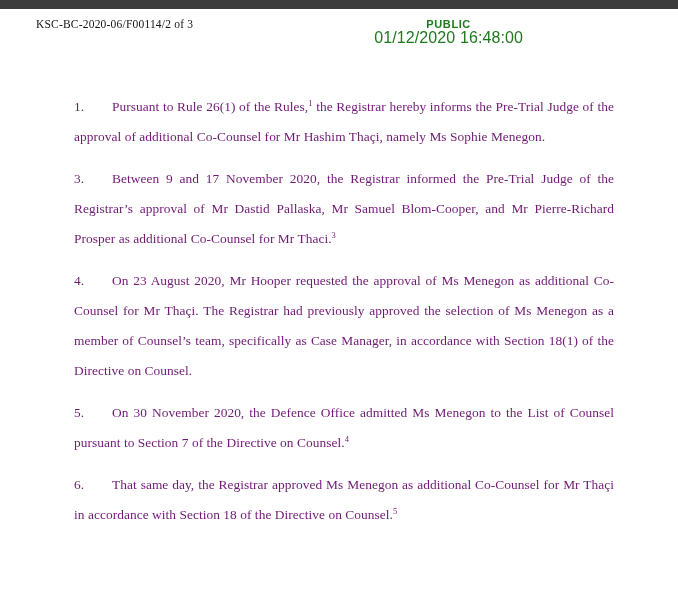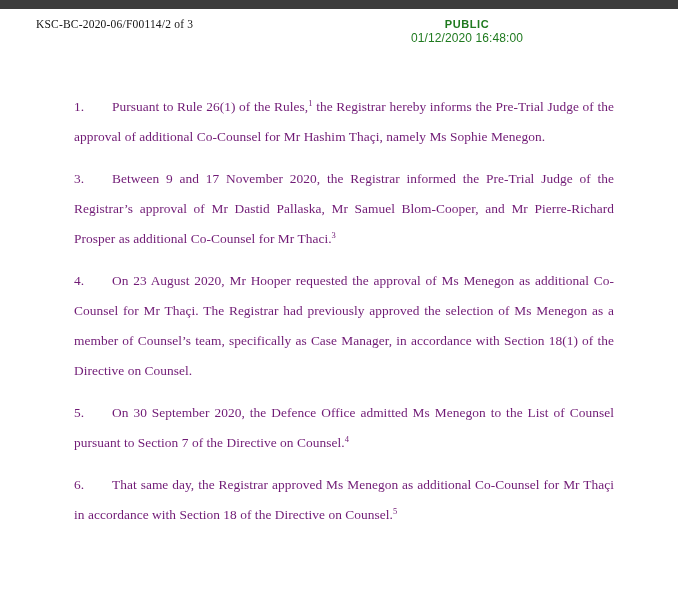--- a/index.html
+++ b/index.html
@@ -58,21 +58,21 @@
     font-family: "Liberation Sans", sans-serif;
     font-size: 11px;
     font-weight: 700;
     letter-spacing: 0.6px;
     color: #1f7a1f;
     line-height: 13px;
     text-align: center;
   }
   .timestamp {
     font-family: "Liberation Sans", sans-serif;
-    font-size: 12px;
+    font-size: 16px;
     color: #1f7a1f;
     line-height: 14px;
     letter-spacing: 0.1px;
   }
   .body-area {
     position: absolute;
     top: 92px;
     left: 74px;
     width: 540px;
   }
@@ -113,17 +113,17 @@
     <div class="header-right">
       <div class="public-label">PUBLIC</div>
       <div class="timestamp">01/12/2020 16:48:00</div>
     </div>
   </div>
 
   <div class="body-area" id="body-area">
       <p class="para"><span class="num">1.</span><span>Pursuant to Rule 26(1) of the Rules,</span><sup>1</sup><span> the Registrar hereby informs the Pre-Trial Judge of the approval of additional Co-Counsel for Mr Hashim Thaçi, namely Ms Sophie Menegon.</span></p>
       <p class="para"><span class="num">3.</span><span>Between 9 and 17 November 2020, the Registrar informed the Pre-Trial Judge of the Registrar’s approval of Mr Dastid Pallaska, Mr Samuel Blom-Cooper, and Mr Pierre-Richard Prosper as additional Co-Counsel for Mr Thaci.</span><sup>3</sup></p>
       <p class="para"><span class="num">4.</span><span>On 23 August 2020, Mr Hooper requested the approval of Ms Menegon as additional Co-Counsel for Mr Thaçi. The Registrar had previously approved the selection of Ms Menegon as a member of Counsel’s team, specifically as Case Manager, in accordance with Section 18(1) of the Directive on Counsel.</span></p>
-      <p class="para"><span class="num">5.</span><span>On 30 September 2020, the Defence Office admitted Ms Menegon to the List of Counsel pursuant to Section 7 of the Directive on Counsel.</span><sup>4</sup></p>
+      <p class="para"><span class="num">5.</span><span>On 30 November 2020, the Defence Office admitted Ms Menegon to the List of Counsel pursuant to Section 7 of the Directive on Counsel.</span><sup>4</sup></p>
       <p class="para"><span class="num">6.</span><span>That same day, the Registrar approved Ms Menegon as additional Co-Counsel for Mr Thaçi in accordance with Section 18 of the Directive on Counsel.</span><sup>5</sup></p>
     </div>
 
 </div>
 
 </body></html>

